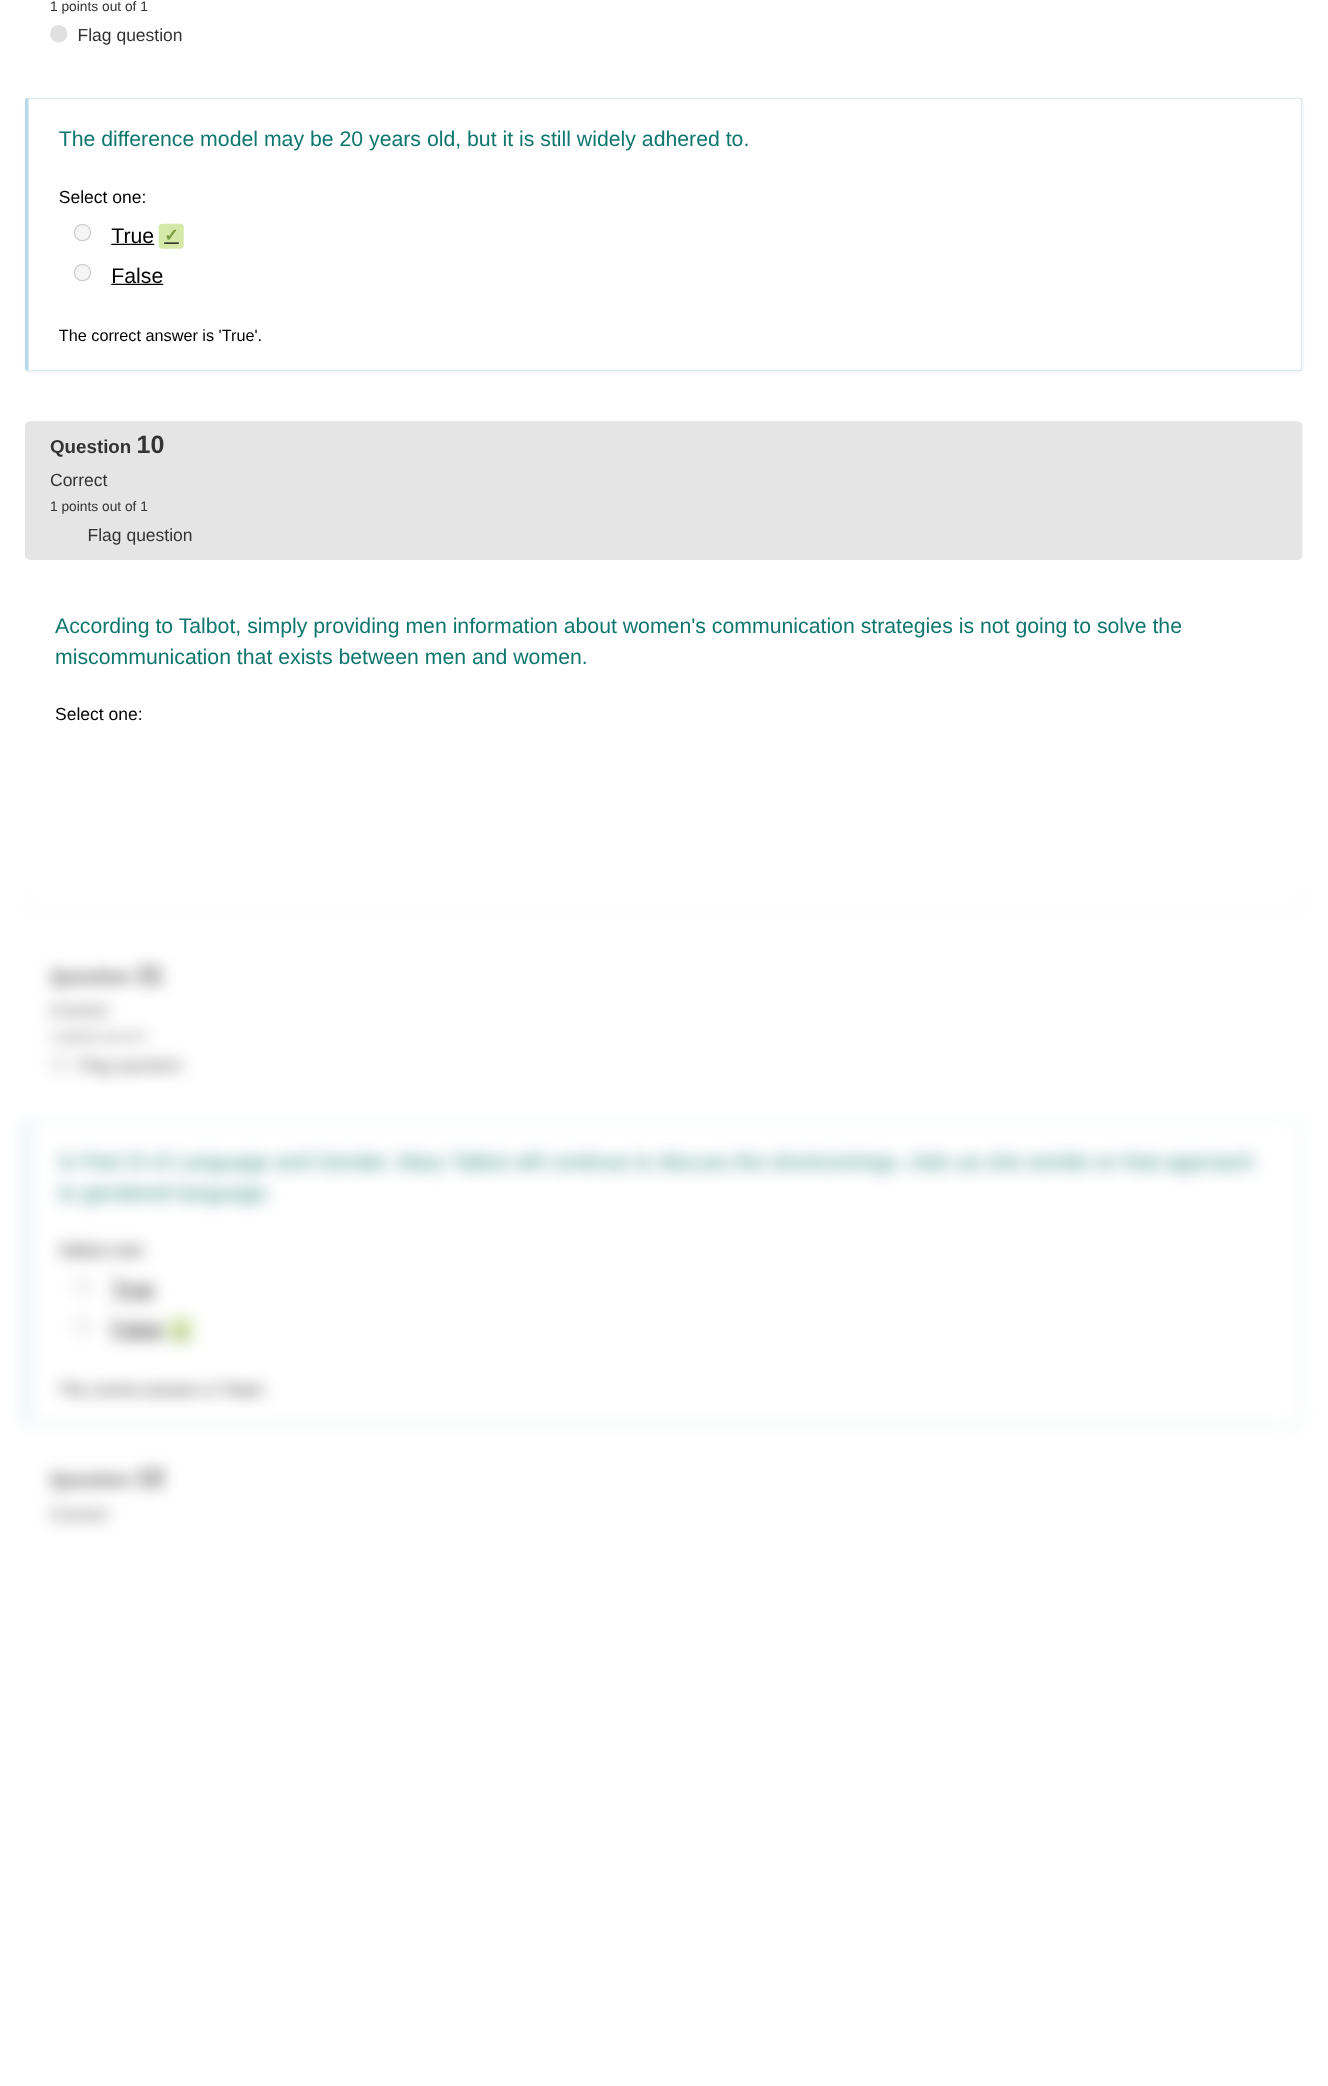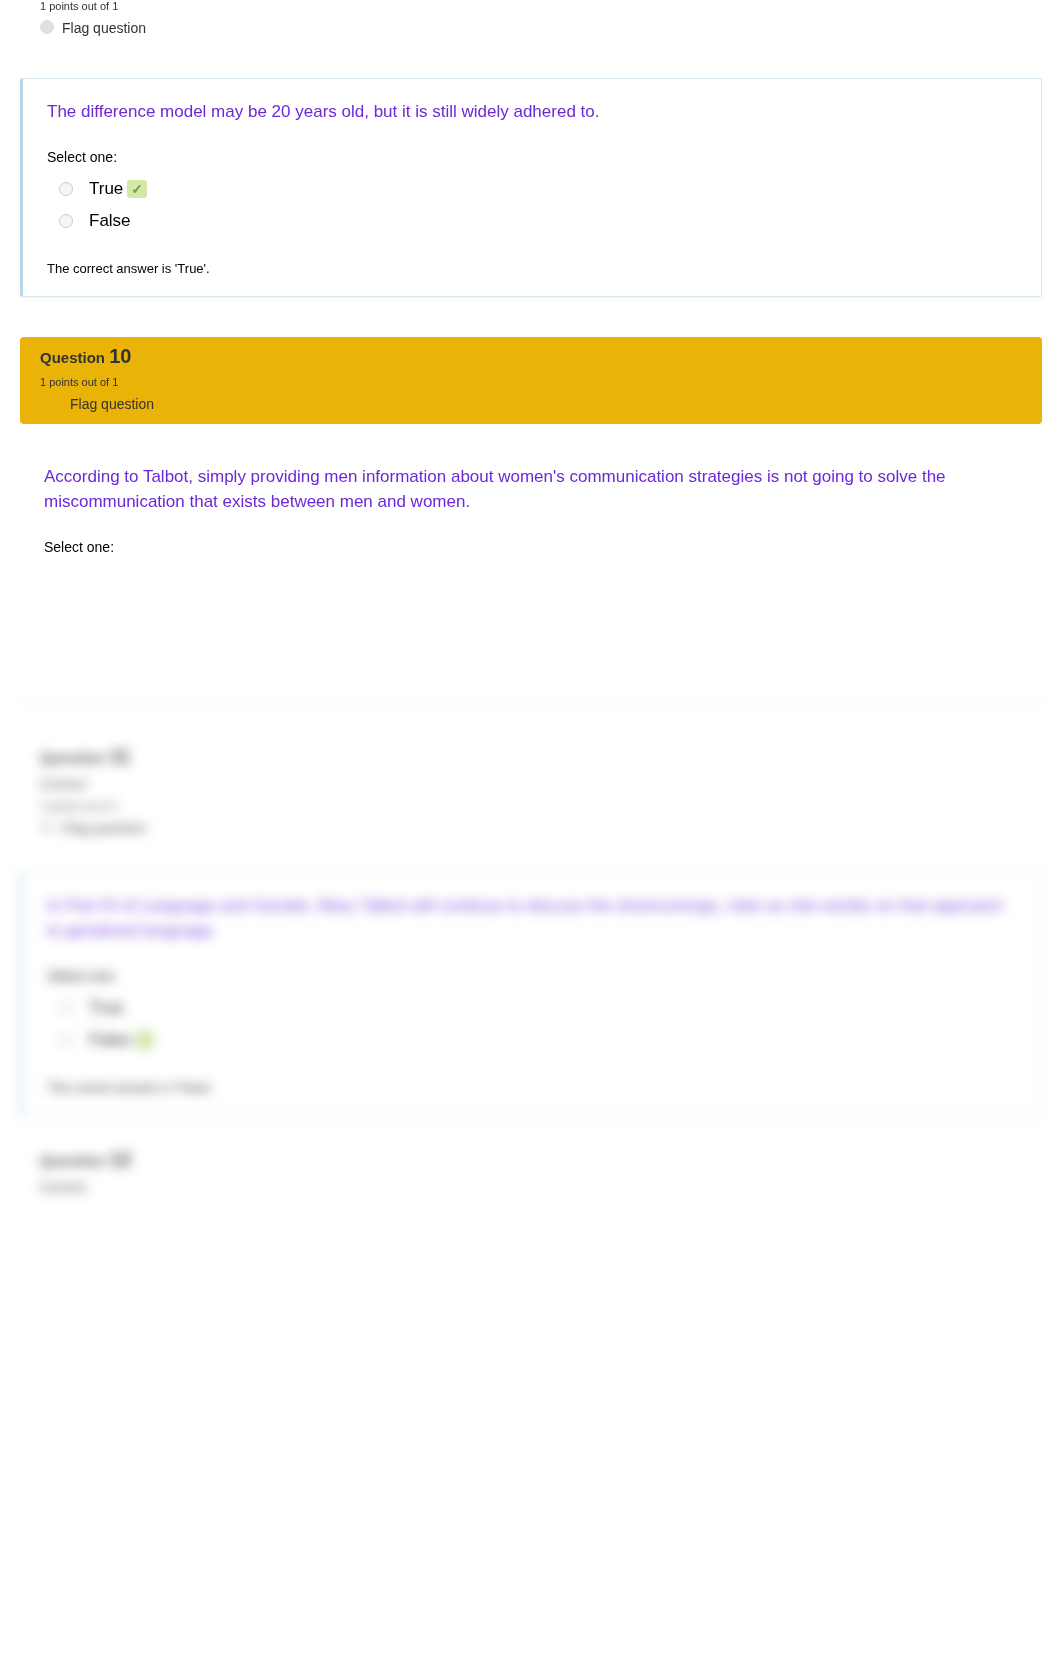--- a/index.html
+++ b/index.html
@@ -9,21 +9,21 @@
     }
     body {
       font-family: -apple-system, BlinkMacSystemFont, "Segoe UI", Helvetica, Arial, sans-serif;
       background: #ffffff;
       color: #000;
       width: 1062px;
       padding: 0 20px;
     }
     .question-header {
       padding: 8px 20px;
-      background: #eab308;
+      background: #e5e5e5;
       border-radius: 4px;
     }
     .question-number {
       font-size: 15px;
       font-weight: 700;
       color: #333;
       margin-bottom: 8px;
     }
     .question-number .num {
       font-size: 20px;
@@ -58,33 +58,33 @@
       padding: 20px 24px;
       background: #fff;
       border: 1px solid #d8e8f0;
       border-left: 3px solid #b8d8e8;
       border-radius: 3px;
       box-shadow: 0 1px 3px rgba(0,0,0,0.05);
     }
     .question-text {
       font-size: 17px;
       line-height: 1.5;
-      color: #6d28d9;
+      color: #0f766e;
       margin-bottom: 24px;
     }
     .select-one {
       font-size: 14px;
       color: #000;
       margin-bottom: 8px;
     }
     .option-row {
       display: flex;
-      align-items: center;
       padding: 6px 0 6px 12px;
       font-size: 17px;
+      text-decoration: underline;
     }
     .radio-dot {
       width: 14px;
       height: 14px;
       border: 1px solid #ccc;
       border-radius: 50%;
       background: #f5f5f5;
       margin-right: 16px;
       flex-shrink: 0;
     }
@@ -166,20 +166,21 @@
   <div class="feedback">The correct answer is 'True'.</div>
 </div>
 
 <div class="spacer"></div>
 
 <div class="question-header header-indent">
   <div class="question-number">
     <span>Question</span>
     <span class="num">10</span>
   </div>
+  <div class="status-text">Correct</div>
   <div class="points-text">1 points out of 1</div>
   <div class="flag-row flag-indent">
     <span>Flag question</span>
   </div>
 </div>
 
 <div class="question-body" style="border:none; border-left:none; box-shadow:none; margin-top:20px;">
   <div class="question-text">According to Talbot, simply providing men information about women's communication strategies is not going to solve the miscommunication that exists between men and women.</div>
   <div class="select-one">Select one:</div>
 </div>

